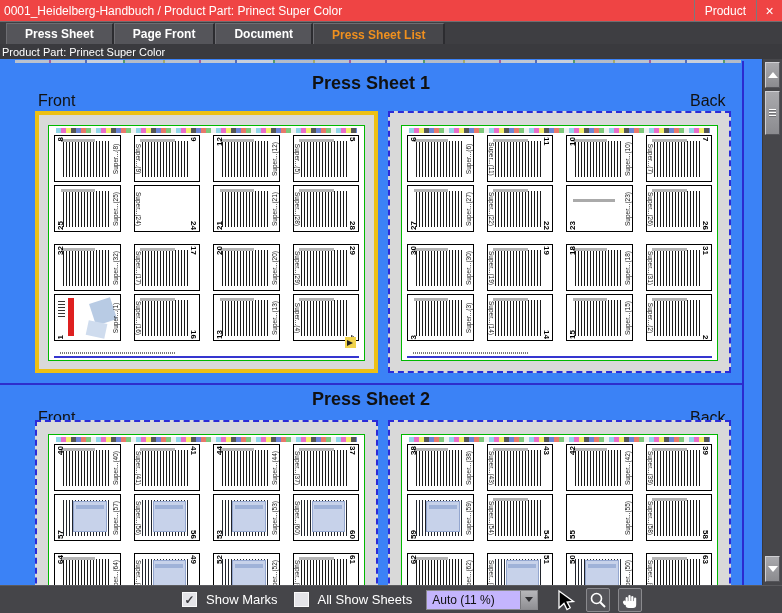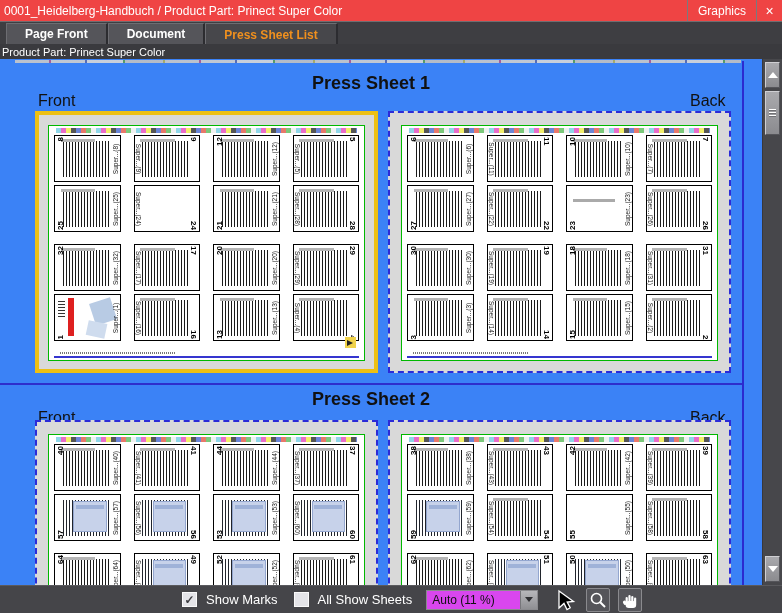--- a/index.html
+++ b/index.html
@@ -92,39 +92,40 @@
   .sthumb { top:32px; height:44px; }
   .sthumb::after { content:""; position:absolute; left:3px; right:3px; top:17px; height:9px;
     background:repeating-linear-gradient(#fff 0 1px,#707074 1px 2px,transparent 2px 3px); }
 
   
   .toolbar { position:absolute; left:0; top:585px; width:782px; height:28px; background:#454549;
     border-top:1px solid #5a5a5e; display:flex; align-items:center; color:#fff; font-size:13px; }
   .cb { width:15px; height:15px; background:#E4E4E8; border:1px solid #fafafa;
     display:flex; align-items:center; justify-content:center; font-size:12px; font-weight:bold; color:#3c3c40; }
   .cb-label { margin:0 0 0 9px; }
-  .dd { width:112px; height:20px; background:#d946ef; border:1px solid #8a8a8e; display:flex; }
+  .dd { width:112px; height:20px; background:#c4b5fd; border:1px solid #8a8a8e; display:flex; }
   .dd-value { flex:1; color:#111; font-size:12px; padding:2px 0 0 5px; white-space:nowrap; overflow:hidden; }
   .dd-btn { width:17px; background:linear-gradient(#b6b6ba,#8f8f93); border-left:1px solid #76767a;
     display:flex; align-items:center; justify-content:center; }
   .dd-tri { width:0; height:0; border-left:4px solid transparent; border-right:4px solid transparent; border-top:5px solid #2f2f33; }
   .toolbtn { width:24px; height:24px; background:#55555A; border:1px solid #8a8a8e; border-radius:2px;
     display:flex; align-items:center; justify-content:center; }
   .cursorbtn { width:26px; height:26px; display:flex; align-items:center; justify-content:center; }
 </style>
 </head>
 <body>
 
 <div class="titlebar">
   <span class="wtitle">0001_Heidelberg-Handbuch / Product Part: Prinect Super Color</span>
-  <span class="graphics">Graphics</span>
+  <span class="graphics">Product</span>
   <span class="xbtn">×</span>
 </div>
 
 <div class="tabbar" id="tabbar">
+    <div class="tab">Press Sheet</div>
     <div class="tab">Page Front</div>
     <div class="tab">Document</div>
     <div class="tab active">Press Sheet List</div>
   </div>
 
 <div class="subheader">Product Part: Prinect Super Color</div>
 
 <div class="content">
   <div class="canvas" id="canvas">
     <div class="smear"></div>

